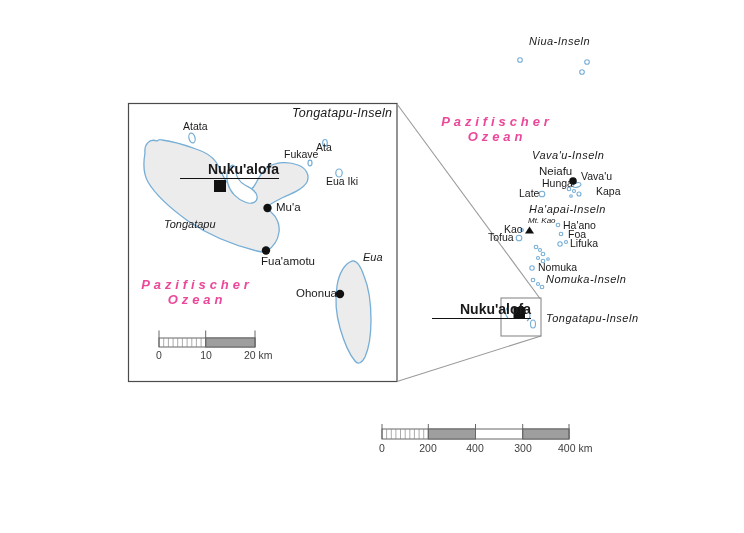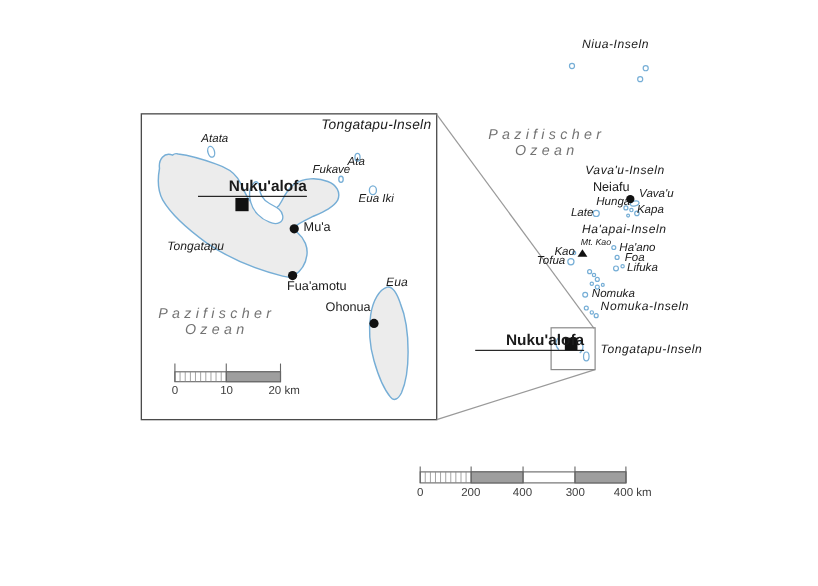--- a/index.html
+++ b/index.html
@@ -1,27 +1,27 @@
 <!DOCTYPE html>
 <html><head>
 <meta charset="utf-8">
 <style>
   html,body{margin:0;padding:0;background:#fff;}
   #canvas{position:relative;width:744px;height:533px;background:#fff;overflow:hidden;
           font-family:"Liberation Sans",sans-serif;}
   svg{position:absolute;left:0;top:0;}
   .lbl{position:absolute;white-space:nowrap;color:#1a1a1a;line-height:1;}
   .town{font-size:11.5px;text-align:right;}
-  .isl{font-size:10.5px;font-style:italic;}
-  .isl-lg{font-size:11px;font-style:italic;}
+  .isl{font-size:10.5px;}
+  .isl-lg{font-size:11px;font-style:italic;margin-left:12px;}
   .region{font-size:11px;font-style:italic;letter-spacing:0.045em;text-align:center;}
   .map-title{font-size:12.5px;font-style:italic;letter-spacing:0.02em;}
   .capital{font-size:14px;font-weight:bold;}
   .capital .u{border-bottom:1.6px solid #111;padding-bottom:1px;padding-left:28px;}
-  .ocean{color:#737373;font-weight:normal;font-style:italic;font-size:13px;
+  .ocean{color:#ec4899;font-weight:bold;font-style:italic;font-size:13px;
          letter-spacing:0.30em;transform:translateX(-50%);}
   .tiny{font-size:8px;font-style:italic;margin-left:12px;}
   .scale-num{font-size:10.5px;color:#3d3d3d;transform:translateX(-50%);}
   .scale-num.noc{transform:none;}
 </style>
 </head>
 <body>
 
 <div id="canvas">
 
@@ -146,35 +146,35 @@
   <span class="lbl map-title" style="left:292px;top:107px">Tongatapu-Inseln</span>
   <span class="lbl isl" style="left:183px;top:121px">Atata</span>
   <span class="lbl isl" style="left:316px;top:142px">Ata</span>
   <span class="lbl isl" style="left:284px;top:149px">Fukave</span>
   <span class="lbl isl" style="left:326px;top:176px">Eua Iki</span>
   <span class="lbl capital" style="left:180px;top:162px"><span class="u">Nuku'alofa</span></span>
   <span class="lbl town" style="left:276px;top:202px">Mu'a</span>
   <span class="lbl isl-lg" style="left:152px;top:219px">Tongatapu</span>
   <span class="lbl town" style="left:261px;top:256px">Fua'amotu</span>
   <span class="lbl isl-lg" style="left:351px;top:252px">Eua</span>
-  <span class="lbl town" style="left:296px;top:275px">Ohonua</span>
+  <span class="lbl town" style="left:296px;top:288px">Ohonua</span>
   <span class="lbl ocean" style="left:197px;top:278px">Pazifischer</span>
   <span class="lbl ocean" style="left:197px;top:293px">Ozean</span>
   <span class="lbl scale-num" style="left:159px;top:350px">0</span>
   <span class="lbl scale-num" style="left:206px;top:350px">10</span>
   <span class="lbl scale-num noc" style="left:244px;top:350px">20 km</span>
 
   <span class="lbl region" style="left:529px;top:36px">Niua-Inseln</span>
   <span class="lbl ocean" style="left:497px;top:115px">Pazifischer</span>
   <span class="lbl ocean" style="left:497px;top:130px">Ozean</span>
   <span class="lbl region" style="left:532px;top:150px">Vava'u-Inseln</span>
   <span class="lbl town" style="left:539px;top:166px">Neiafu</span>
   <span class="lbl isl" style="left:581px;top:171px">Vava'u</span>
   <span class="lbl isl" style="left:542px;top:178px">Hunga</span>
-  <span class="lbl isl" style="left:579px;top:186px">Kapa</span>
+  <span class="lbl isl" style="left:596px;top:186px">Kapa</span>
   <span class="lbl isl" style="left:519px;top:188px">Late</span>
   <span class="lbl region" style="left:529px;top:204px">Ha'apai-Inseln</span>
   <span class="lbl tiny" style="left:516px;top:217px">Mt. Kao</span>
   <span class="lbl isl" style="left:504px;top:224px">Kao</span>
   <span class="lbl isl" style="left:488px;top:232px">Tofua</span>
   <span class="lbl isl" style="left:563px;top:220px">Ha'ano</span>
   <span class="lbl isl" style="left:568px;top:229px">Foa</span>
   <span class="lbl isl" style="left:570px;top:238px">Lifuka</span>
   <span class="lbl isl" style="left:538px;top:262px">Nomuka</span>
   <span class="lbl region" style="left:546px;top:274px">Nomuka-Inseln</span>

